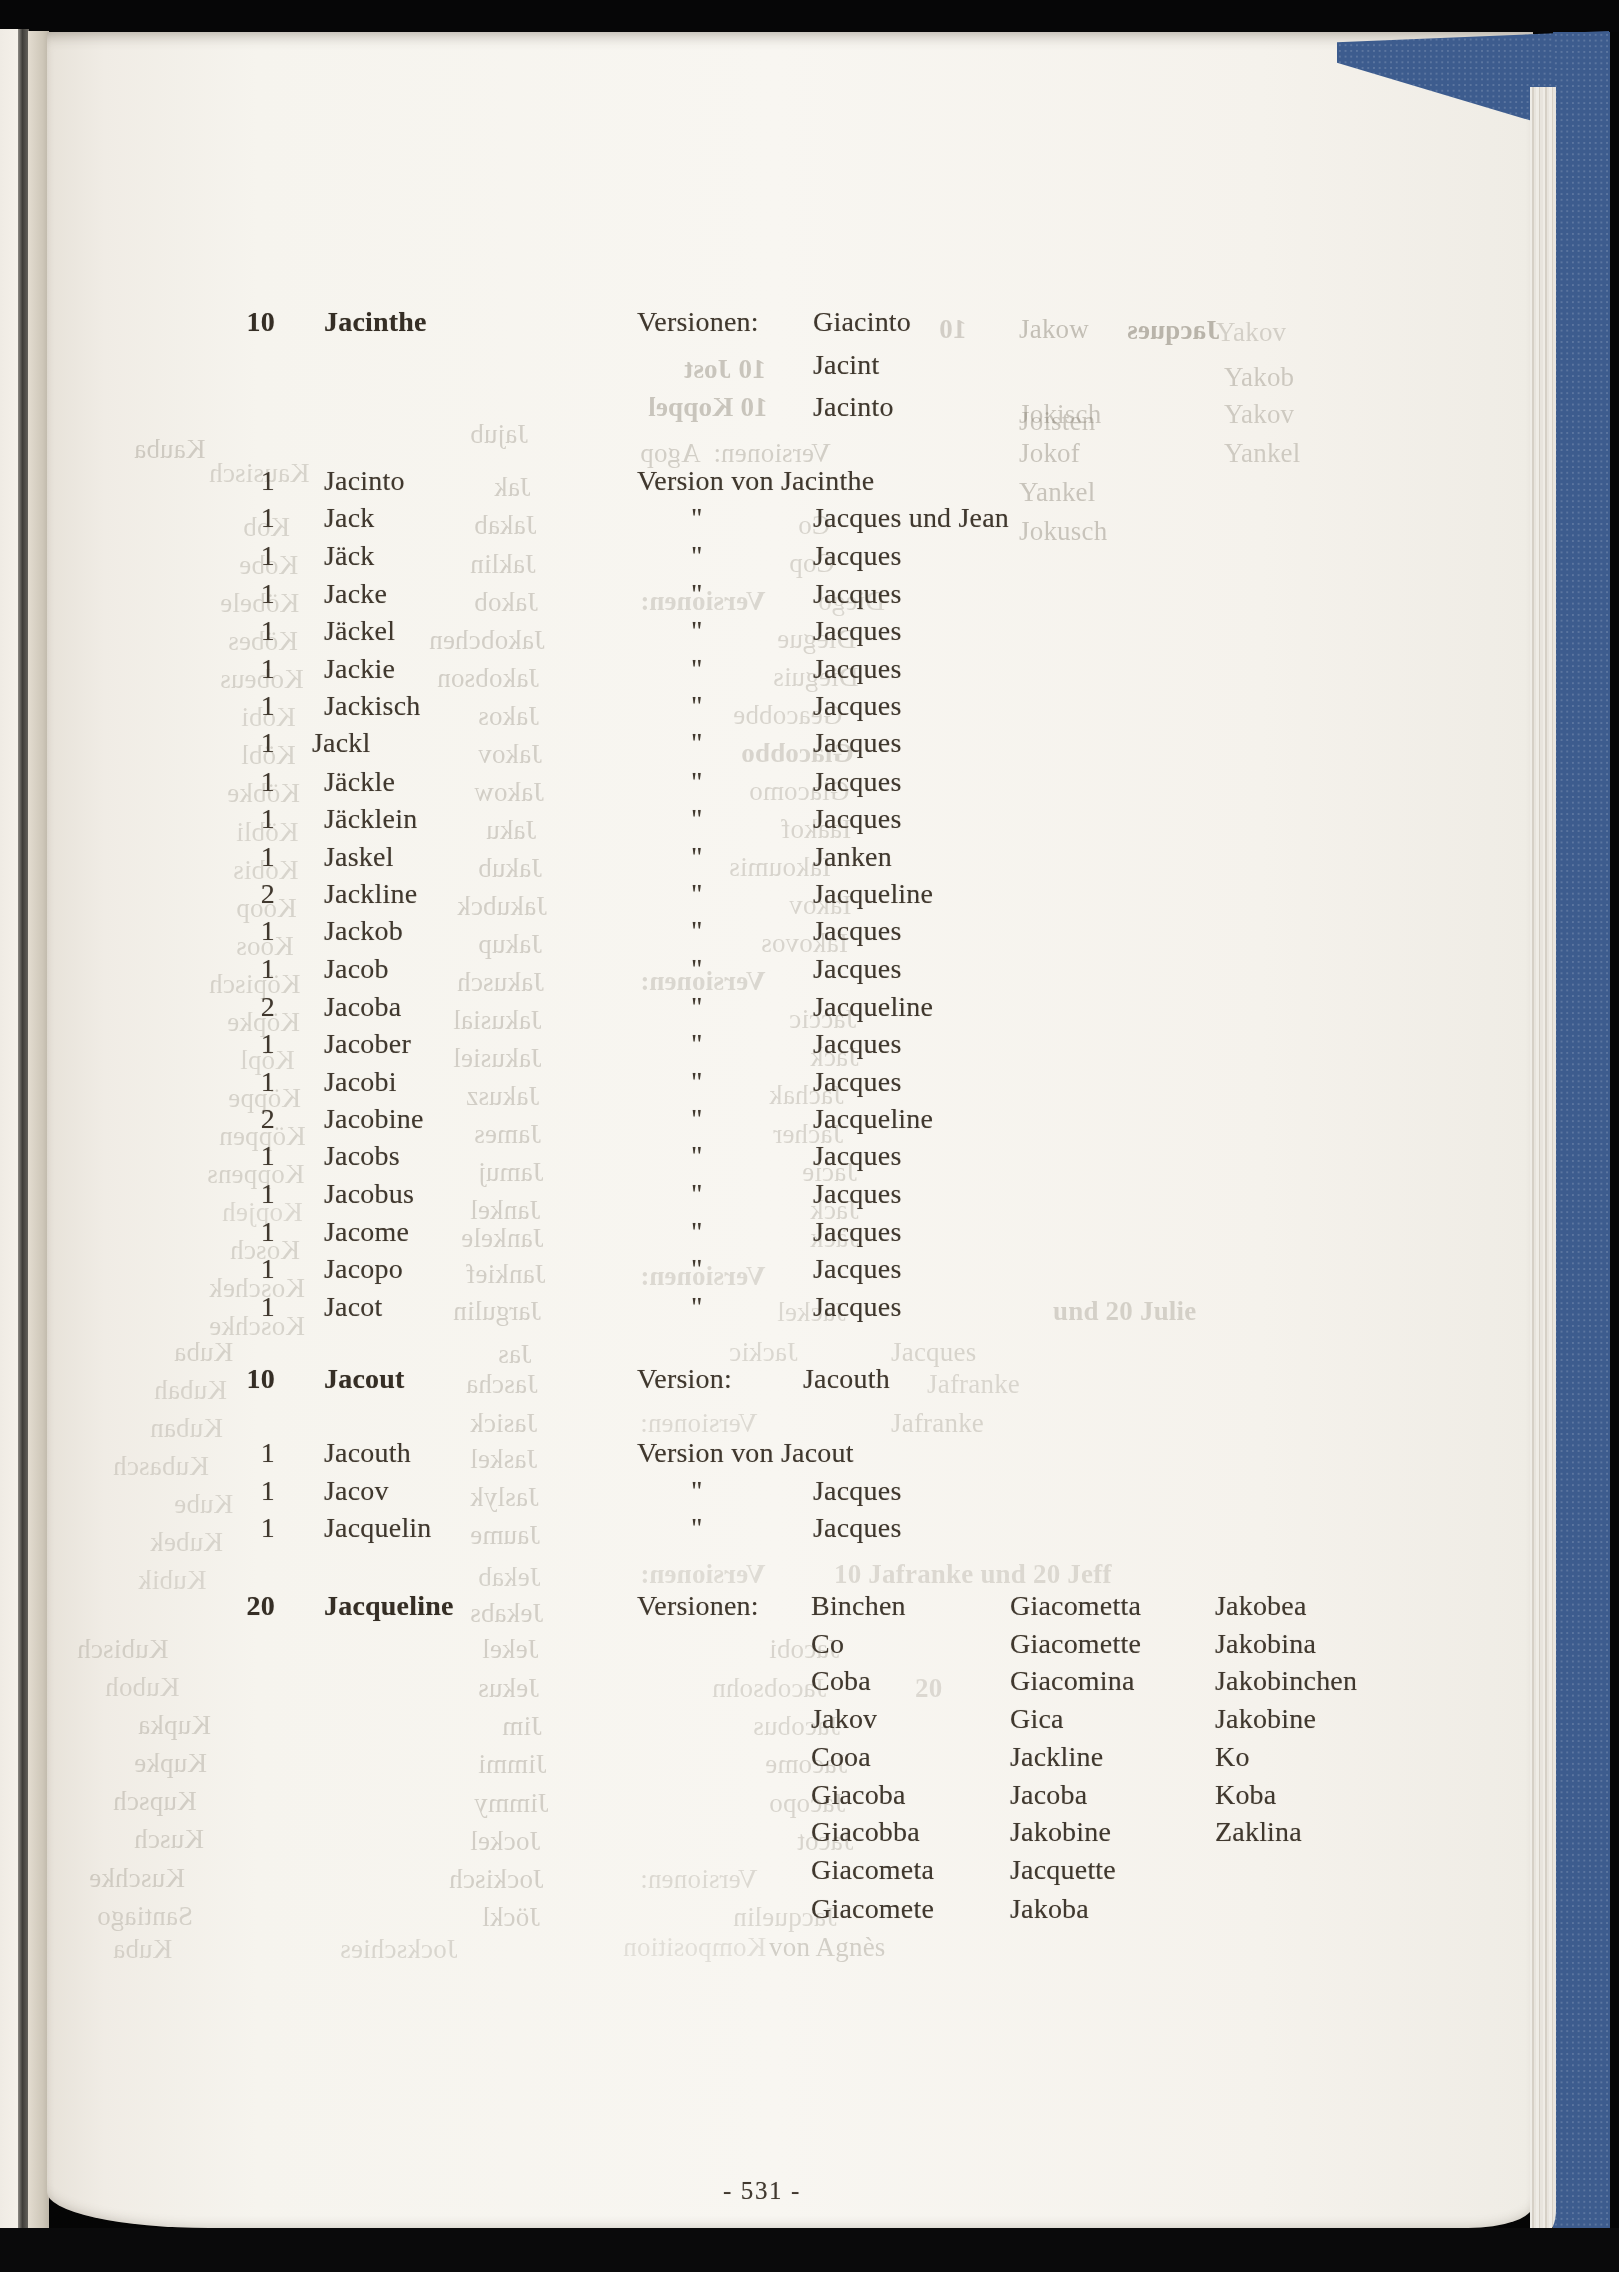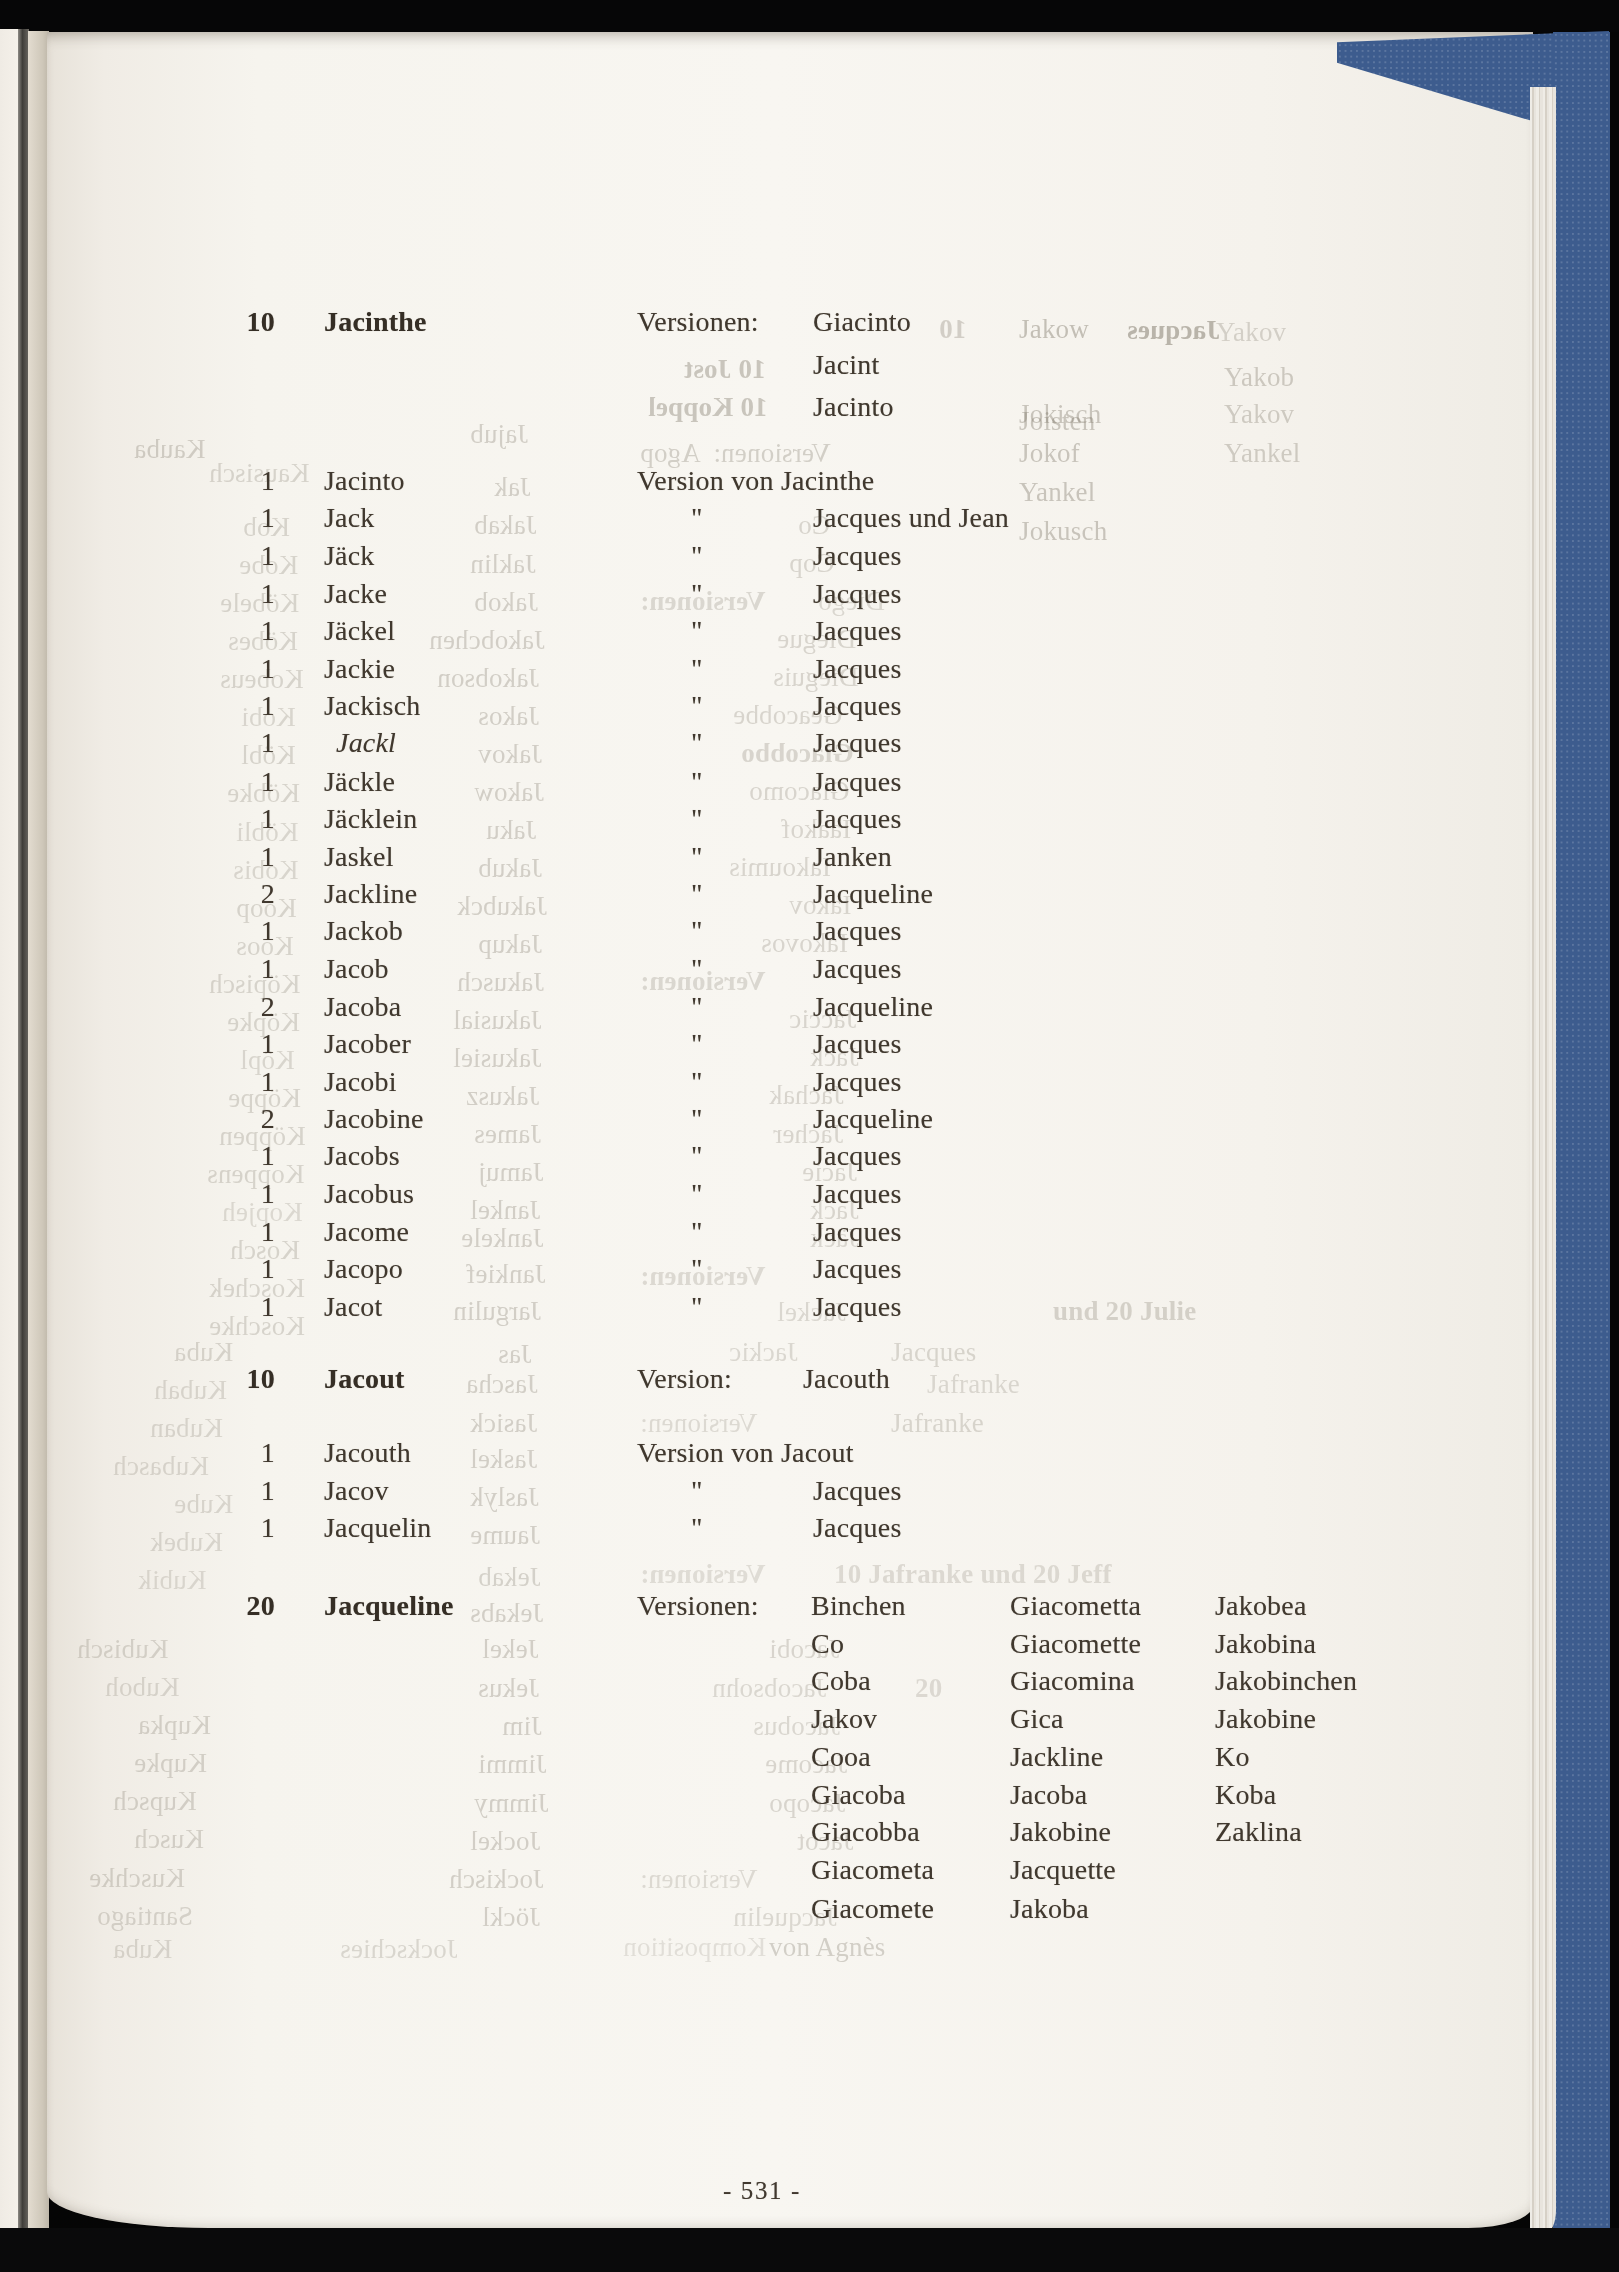--- a/index.html
+++ b/index.html
@@ -226,21 +226,21 @@
       <div class="t" style="left: 813px; top: 617px;">Jacques</div>
       <div class="t num" style="left: 186px; top: 655px;">1</div>
       <div class="t" style="left: 324px; top: 655px;">Jackie</div>
       <div class="t" style="left: 691px; top: 655px;">"</div>
       <div class="t" style="left: 813px; top: 655px;">Jacques</div>
       <div class="t num" style="left: 186px; top: 692px;">1</div>
       <div class="t" style="left: 324px; top: 692px;">Jackisch</div>
       <div class="t" style="left: 691px; top: 692px;">"</div>
       <div class="t" style="left: 813px; top: 692px;">Jacques</div>
       <div class="t num" style="left: 186px; top: 729px;">1</div>
-      <div class="t" style="left: 336px; top: 729px; font-style: italic;">Jackl</div>
+      <div class="t" style="left: 312px; top: 729px;">Jackl</div>
       <div class="t" style="left: 691px; top: 729px;">"</div>
       <div class="t" style="left: 813px; top: 729px;">Jacques</div>
       <div class="t num" style="left: 186px; top: 768px;">1</div>
       <div class="t" style="left: 324px; top: 768px;">Jäckle</div>
       <div class="t" style="left: 691px; top: 768px;">"</div>
       <div class="t" style="left: 813px; top: 768px;">Jacques</div>
       <div class="t num" style="left: 186px; top: 805px;">1</div>
       <div class="t" style="left: 324px; top: 805px;">Jäcklein</div>
       <div class="t" style="left: 691px; top: 805px;">"</div>
       <div class="t" style="left: 813px; top: 805px;">Jacques</div>

